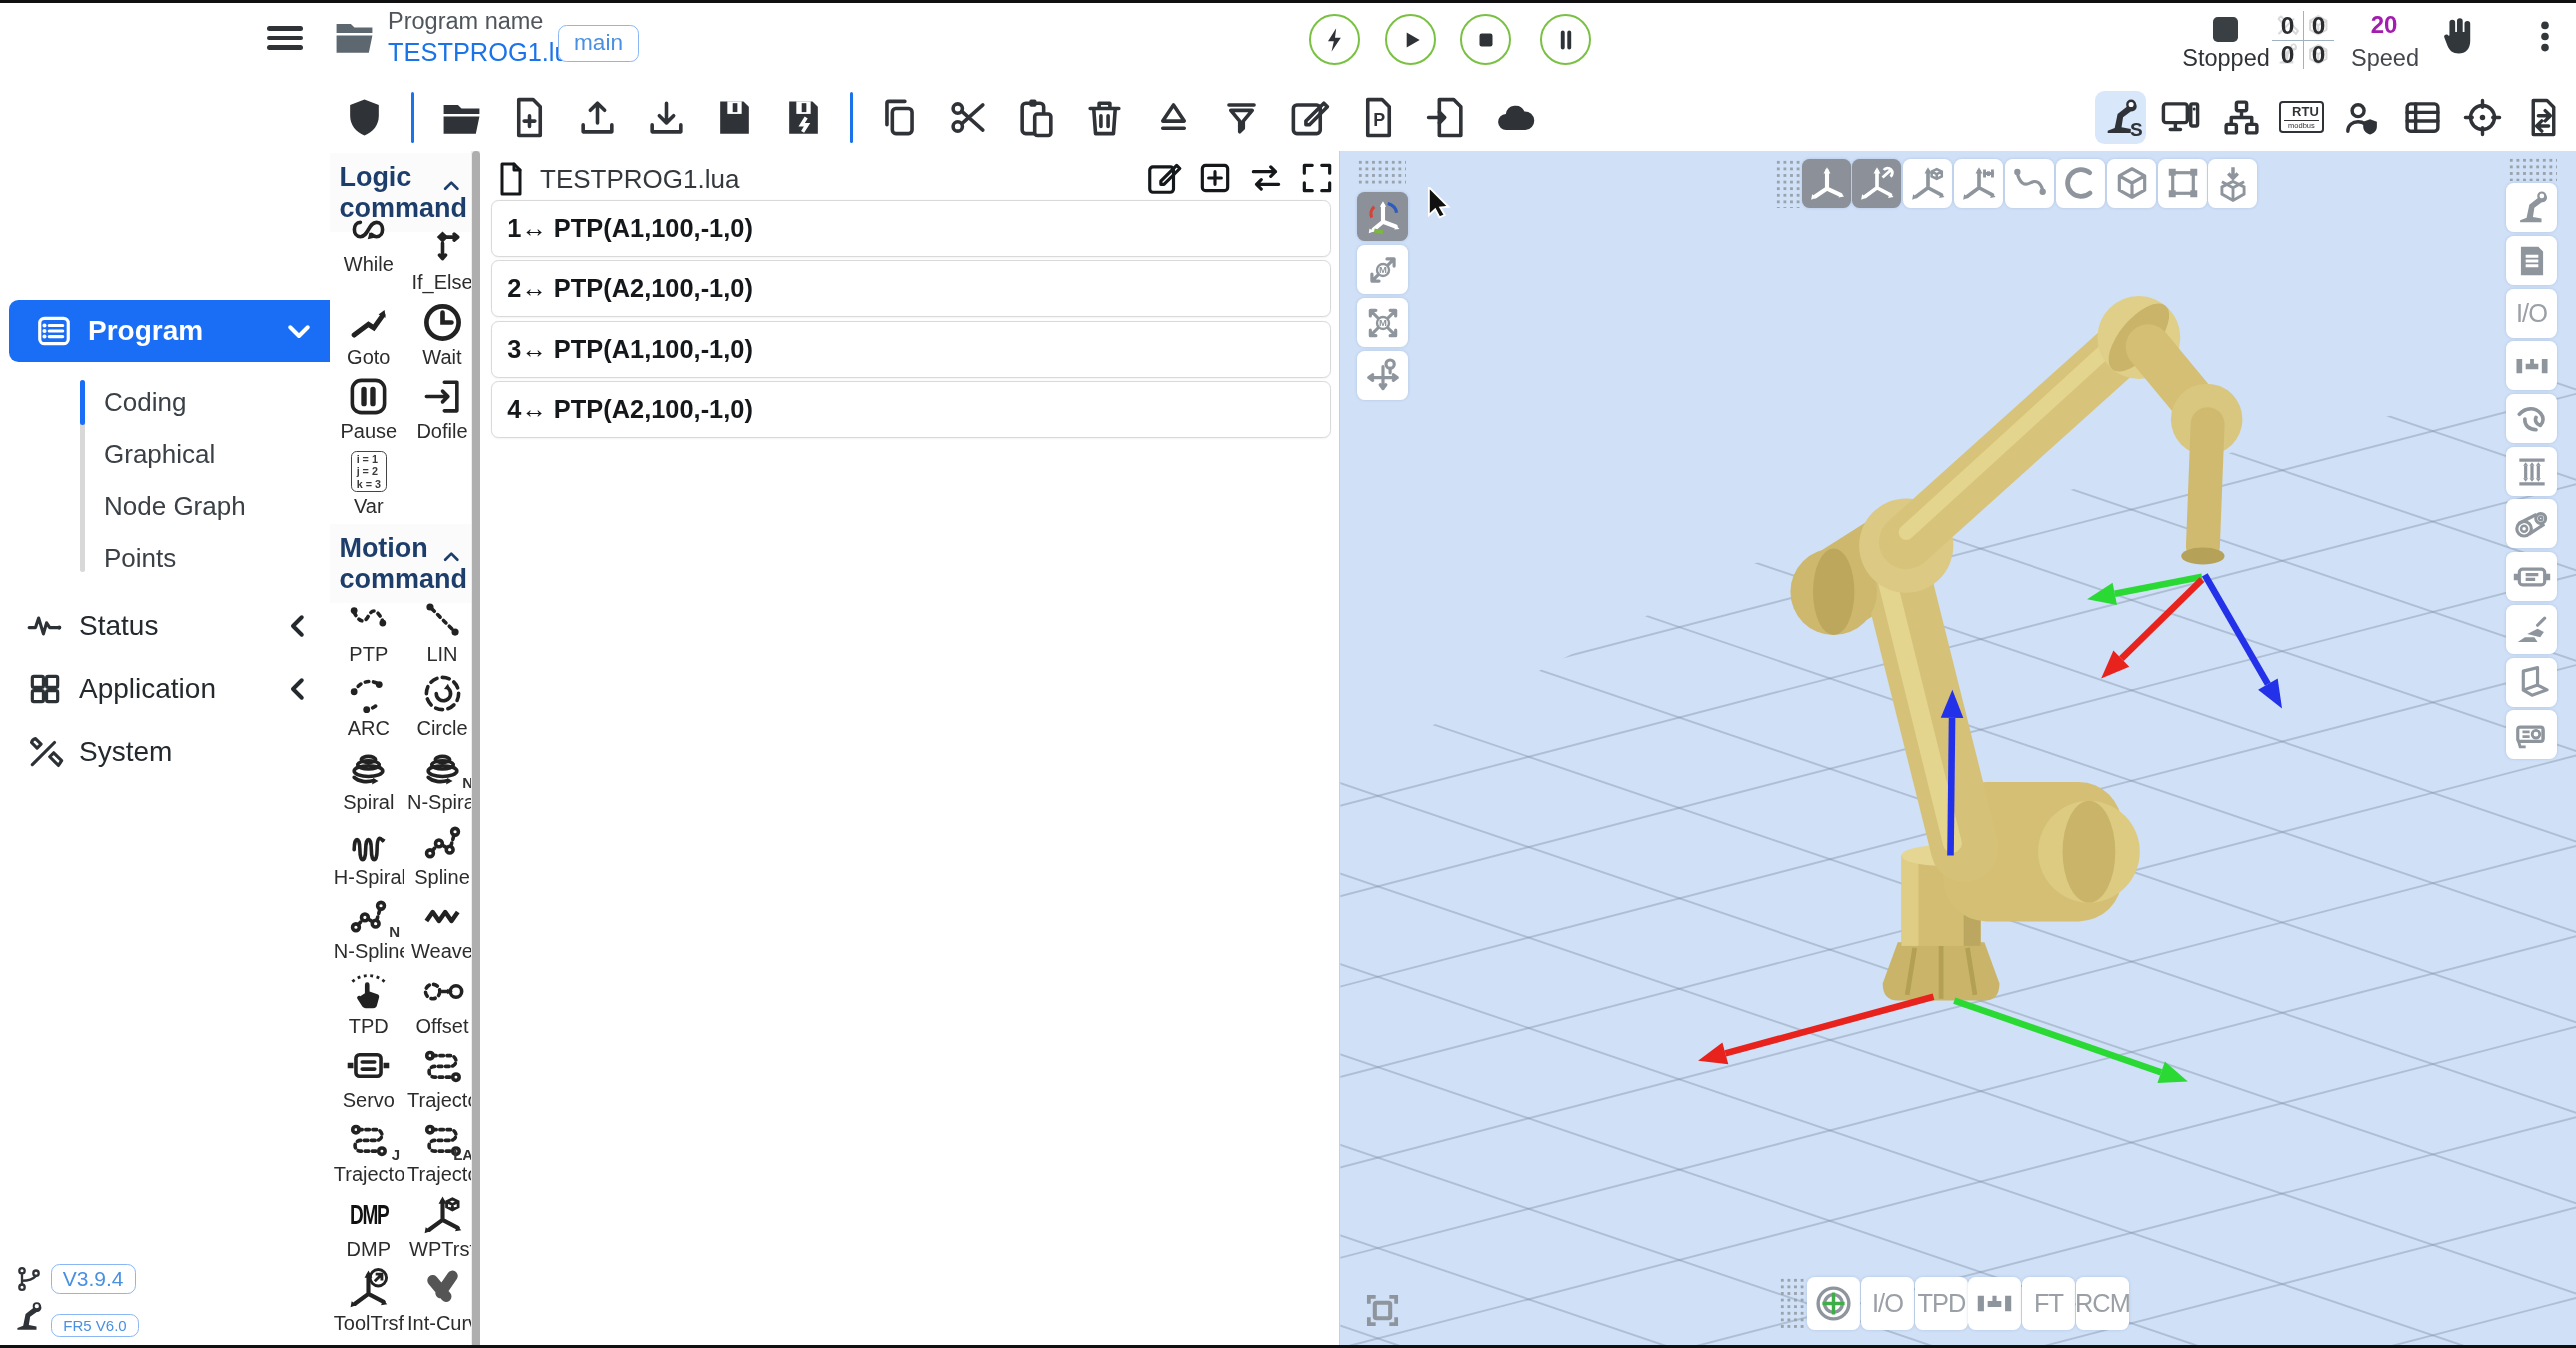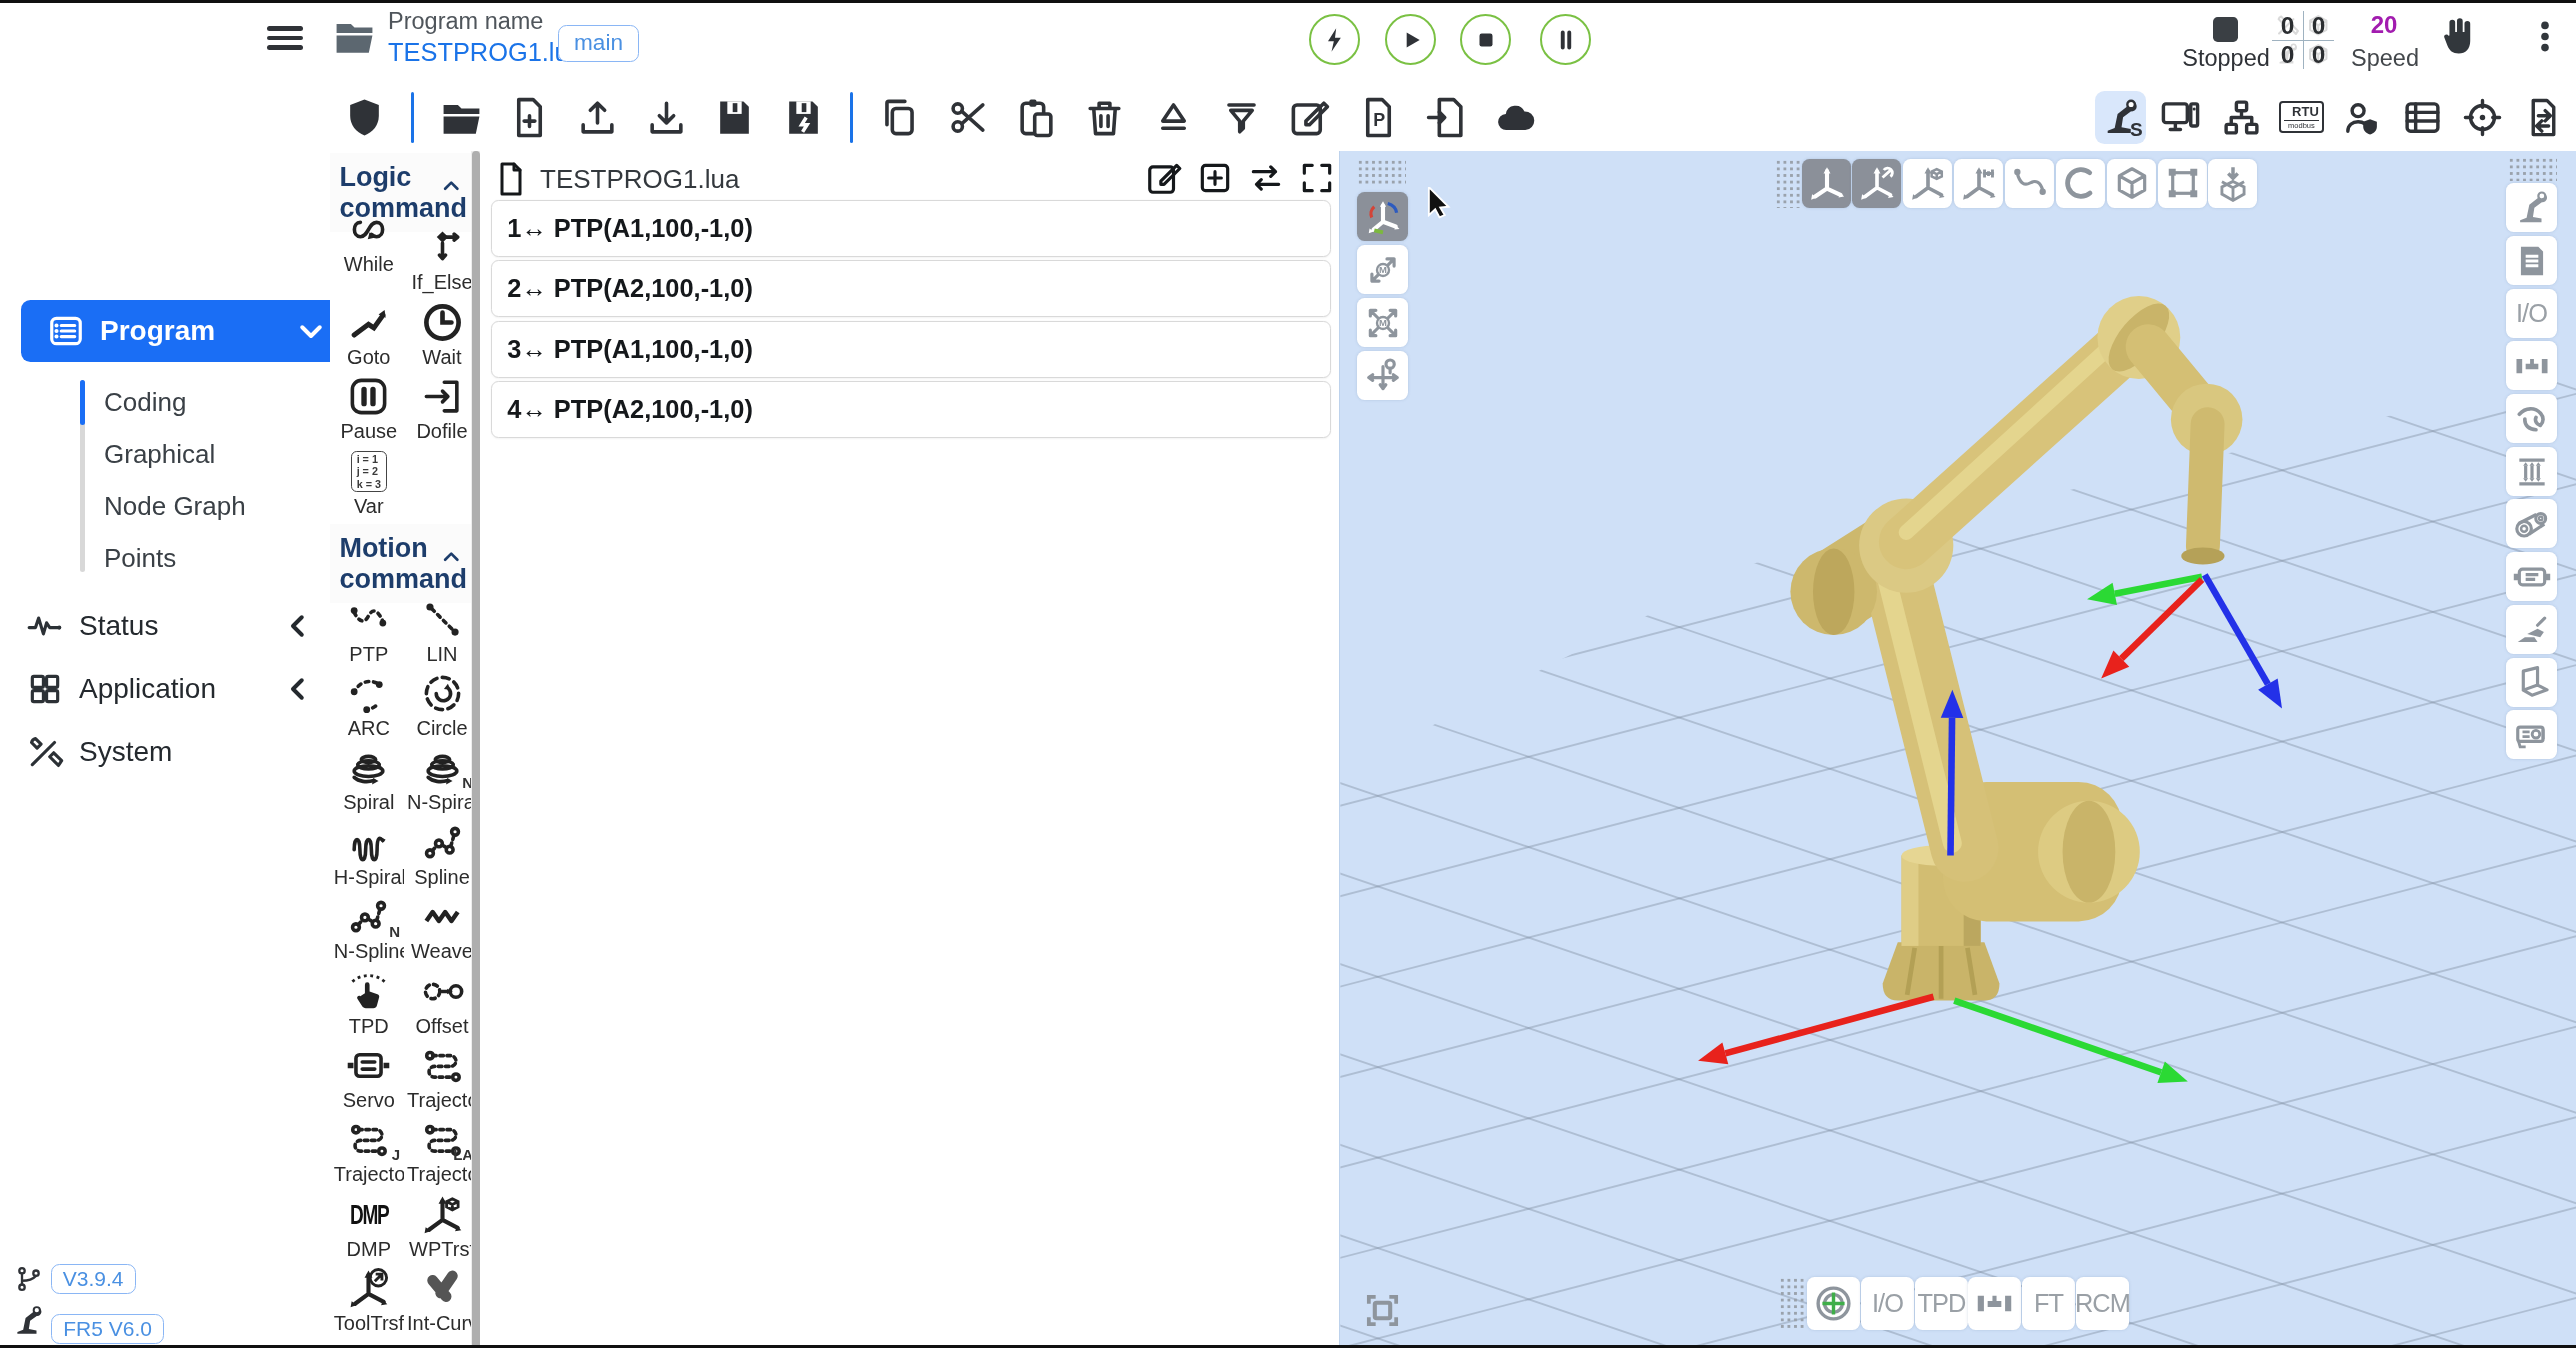--- a/index.html
+++ b/index.html
@@ -363,21 +363,21 @@
           <svg viewBox="0 0 24 24" width="100%" height="100%">
             <path fill="none" stroke="currentColor" stroke-width="2" stroke-linecap="round" stroke-linejoin="round" d="M6 2h8l4 4v16H6z"></path>
             <path fill="none" stroke="currentColor" stroke-width="2" stroke-linecap="round" stroke-linejoin="round" d="M9 11h6M13 8l3 3-3 3M15 17H9M11 20l-3-3 3-3"></path>
           </svg>
         </span>
       </div>
     </div>
 </div>
 
 <div id="sidebar" class="abs">
-    <div class="sb-item sb-active" style="top:149px;left:21px;width:351px;height:62px;">
+    <div class="sb-item sb-active" style="top:149px;left:9px;width:351px;height:62px;">
       <span class="sb-ic" style="color:#fff;">
         <svg viewBox="0 0 24 24" width="100%" height="100%">
           <rect x="3" y="4" width="18" height="16" rx="3" fill="none" stroke="currentColor" stroke-width="2" stroke-linecap="round" stroke-linejoin="round"></rect>
           <path fill="none" stroke="currentColor" stroke-width="2" stroke-linecap="round" stroke-linejoin="round" d="M9 8.5h8.5M9 12h8.5M9 15.5h8.5"></path>
           <path stroke="currentColor" stroke-width="2.6" stroke-linecap="round" d="M6 8.5h.01M6 12h.01M6 15.5h.01"></path>
         </svg>
       </span>
       <span class="sb-lbl" style="font-weight:bold;">Program</span>
       <span class="sb-chev" style="color:#fff;left:275px;">
         <svg viewBox="0 0 24 24" width="100%" height="100%">
@@ -1182,18 +1182,18 @@
     </span>
   <span class="badge" style="padding:1.9px 11.3px;font-size:21px;">V3.9.4</span>
 </div>
 <div class="abs flex" style="left:11.3px;top:1298px;gap:5.7px;">
   <span class="icslot" style="width: 34px; height: 34px; color: rgb(47, 50, 55); display: block;">
       <svg viewBox="0 0 24 24" width="100%" height="100%">
         <path fill="currentColor" d="M4.5 21h13.5v-2.3l-5.4-1 .9-5.8 4.7-3.5a2.9 2.9 0 10-2.5-2.7l-5.4 4.2-1.7 8.2-4.1 1.6z"></path>
         <circle cx="18.2" cy="4.4" r="2.2" fill="#fff" stroke="currentColor" stroke-width="1.4"></circle>
       </svg>
     </span>
-  <span class="badge" style="padding:1.9px 11.3px;font-size:21px;margin-top:16px;">FR5 V6.0</span>
+  <span class="badge" style="padding:1.9px 11.3px;font-size:15px;margin-top:16px;">FR5 V6.0</span>
 </div>
 
 <div class="abs strip" style="top:0;height:2.8px;"></div>
 <div class="abs strip" style="top:1345px;height:3.8px;"></div>
 
 
 </body></html>

